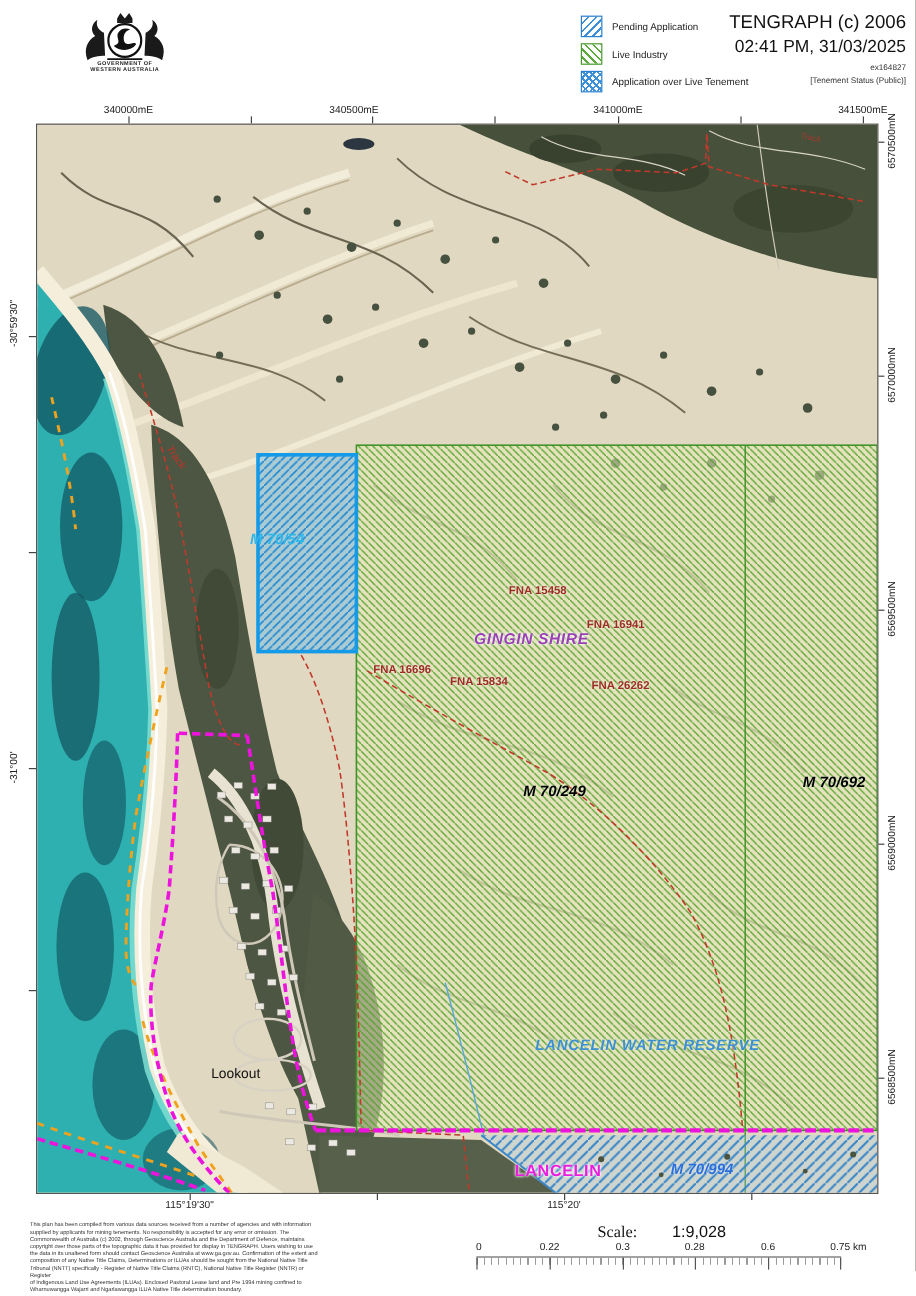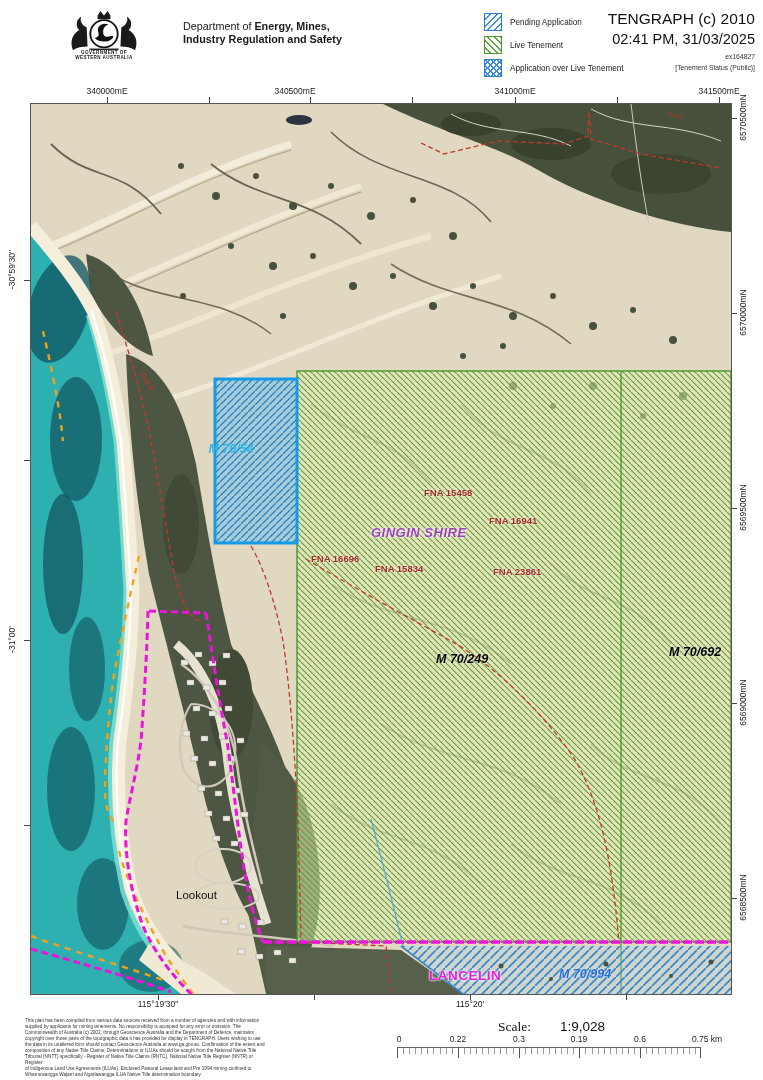--- a/index.html
+++ b/index.html
@@ -35,21 +35,21 @@
   .tick.h{width:1px;height:6px;}
   .tick.v{width:6px;height:1px;}
 
   
   .ml{position:absolute;white-space:nowrap;pointer-events:none;}
   .ml-fna{font-size:9.5px;font-weight:bold;color:#9b2d23;text-shadow:0 0 2px #f2ecd9,0 0 2px #f2ecd9;}
   .ml-m54{font-size:12.5px;font-weight:bold;font-style:italic;color:#2fb7ea;}
   .ml-mgrn{font-size:12.5px;font-weight:bold;font-style:italic;color:#000000;text-shadow:0 0 2px #eef0d8;}
   .ml-mblu{font-size:12.5px;font-weight:bold;font-style:italic;color:#2a6fd8;text-shadow:0 0 2px #e8eef8;}
   .ml-shire{font-size:13px;font-weight:bold;font-style:italic;color:#9b3fb4;
-            text-shadow:0 0 2px #fff,0 0 3px #fff;letter-spacing:.5px;}
+            text-shadow:0 0 2px #fff,0 0 3px #fff;letter-spacing:.5px;margin-left:24px;}
   .ml-reserve{font-size:12.5px;font-weight:bold;font-style:italic;color:#3c8fd0;
               text-shadow:0 0 2px #eef2da;letter-spacing:.6px;}
   .ml-town{font-size:13.5px;font-weight:bold;color:#ea1ddd;text-shadow:0 0 2px #fff,0 0 3px #fff;letter-spacing:.5px;text-align:center;}
   .ml-plain{font-size:11.5px;color:#111;}
   .ml-track{font-size:9px;font-style:italic;color:#b9362b;}
 
   
   .disclaimer{position:absolute;left:25px;top:1018px;width:240px;font-size:4.7px;line-height:6px;
               color:#333;white-space:pre-line;}
   .scale-label{position:absolute;left:498px;top:1019px;font-size:13.5px;color:#111;font-family:Liberation Serif, serif;}
@@ -72,42 +72,38 @@
       <path d="M84,44 C88,34 84,26 77,22 C82,17 80,10 75,7 C77,13 73,17 69,19 L68,40 C74,40 80,41 84,44 Z"></path>
       <path d="M43,6 L46,1 L50,6 L54,1 L57,6 L57,10 L43,10 Z"></path>
     </g>
     <circle cx="50" cy="26" r="15" fill="#fff" stroke="#111" stroke-width="2"></circle>
     <path d="M40,31 C45,36 56,36 60,30 C61,28 58,28 55,29 C51,30 49,28 49,24 C49,20 51,17 55,16 C51,14 46,15 44,19 C42,22 45,26 44,28 C43,30 41,30 40,31 Z" fill="#111"></path>
     <path d="M34,43 h32" stroke="#111" stroke-width="1.5"></path>
   </svg>
   <div class="crest-caption">GOVERNMENT OF
 WESTERN AUSTRALIA</div>
 
-  <div class="dept">
-    <span>Department of </span><b>Energy, Mines,</b><br>
-    <b>Industry Regulation and Safety</b>
-  </div>
 
 
   <div class="legend">
     <div class="legend-row">
       <div class="sw sw-pending"></div>
       <div class="legend-label">Pending Application</div>
     </div>
     <div class="legend-row">
       <div class="sw sw-live"></div>
-      <div class="legend-label">Live Tenement</div>
+      <div class="legend-label">Live Industry</div>
     </div>
     <div class="legend-row">
       <div class="sw sw-over"></div>
       <div class="legend-label">Application over Live Tenement</div>
     </div>
   </div>
 
-  <div class="tg-title">TENGRAPH (c) 2010</div>
+  <div class="tg-title">TENGRAPH (c) 2006</div>
   <div class="tg-time">02:41 PM, 31/03/2025</div>
   <div class="tg-ref">ex164827</div>
   <div class="tg-status">[Tenement Status (Public)]</div>
 
   <div class="coord" style="left:72px;top:86px">340000mE</div>
   <div class="coord" style="left:260px;top:86px">340500mE</div>
   <div class="coord" style="left:480px;top:86px">341000mE</div>
   <div class="coord" style="left:684px;top:86px">341500mE</div>
 
   <div class="coord rot" style="left:708px;top:112px">6570500mN</div>
@@ -346,23 +342,24 @@
       </g>
     </svg>
 
     
     <div class="ml ml-m54" style="left:170px;top:338px;width:60px;text-align:center">M 70/54</div>
     <div class="ml ml-fna" style="left:393px;top:383px">FNA 15458</div>
     <div class="ml ml-fna" style="left:458px;top:411px">FNA 16941</div>
     <div class="ml ml-shire" style="left:340px;top:421px">GINGIN SHIRE</div>
     <div class="ml ml-fna" style="left:280px;top:449px">FNA 16696</div>
     <div class="ml ml-fna" style="left:344px;top:459px">FNA 15834</div>
-    <div class="ml ml-fna" style="left:462px;top:462px">FNA 23861</div>
+    <div class="ml ml-fna" style="left:462px;top:462px">FNA 26262</div>
     <div class="ml ml-mgrn" style="left:405px;top:548px">M 70/249</div>
     <div class="ml ml-mgrn" style="left:638px;top:541px">M 70/692</div>
+    <div class="ml ml-reserve" style="left:415px;top:760px;width:280px">LANCELIN WATER RESERVE</div>
     <div class="ml ml-plain" style="left:145px;top:785px">Lookout</div>
     <div class="ml ml-town" style="left:398px;top:864px">LANCELIN</div>
     <div class="ml ml-mblu" style="left:528px;top:863px">M 70/994</div>
     <div class="ml ml-track" style="left:105px;top:272px;transform:rotate(55deg)">Track</div>
     <div class="ml ml-track" style="left:636px;top:8px;font-size:7px;opacity:.8;transform:rotate(10deg)">Track</div>
   </div>
 
   <div class="disclaimer">This plan has been compiled from various data sources received from a number of agencies and with information
 supplied by applicants for mining tenements. No responsibility is accepted for any error or omission. The
 Commonwealth of Australia (c) 2002, through Geoscience Australia and the Department of Defence, maintains
@@ -372,21 +369,21 @@
 Tribunal (NNTT) specifically - Register of Native Title Claims (RNTC), National Native Title Register (NNTR) or Register
 of Indigenous Land Use Agreements (ILUAs). Enclosed Pastoral Lease land and Pre 1994 mining confined to
 Wharnuwangga Wajarri and Ngarlawangga ILUA Native Title determination boundary.</div>
   <div class="scale-label">Scale:</div>
   <div class="scale-value">1:9,028</div>
 
   <div class="sb-labels">
     <span class="sb-lab" style="left:2px">0</span>
     <span class="sb-lab" style="left:61px">0.22</span>
     <span class="sb-lab" style="left:122px">0.3</span>
-    <span class="sb-lab" style="left:182px">0.19</span>
+    <span class="sb-lab" style="left:182px">0.28</span>
     <span class="sb-lab" style="left:243px">0.6</span>
     <span class="sb-lab" style="left:310px;width:56px;margin-left:-28px">0.75 km</span>
   </div>
   <div class="ruler">
     <div class="minor"></div>
     <div class="major" style="left:0"></div>
     <div class="major" style="left:60.8px"></div>
     <div class="major" style="left:121.6px"></div>
     <div class="major" style="left:182.4px"></div>
     <div class="major" style="left:243.2px"></div>

